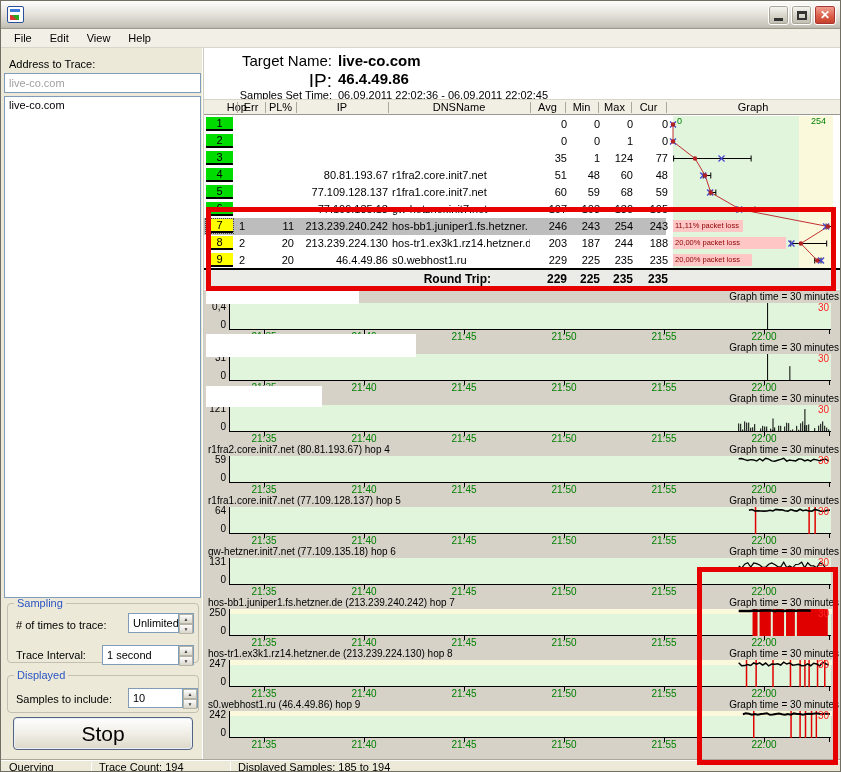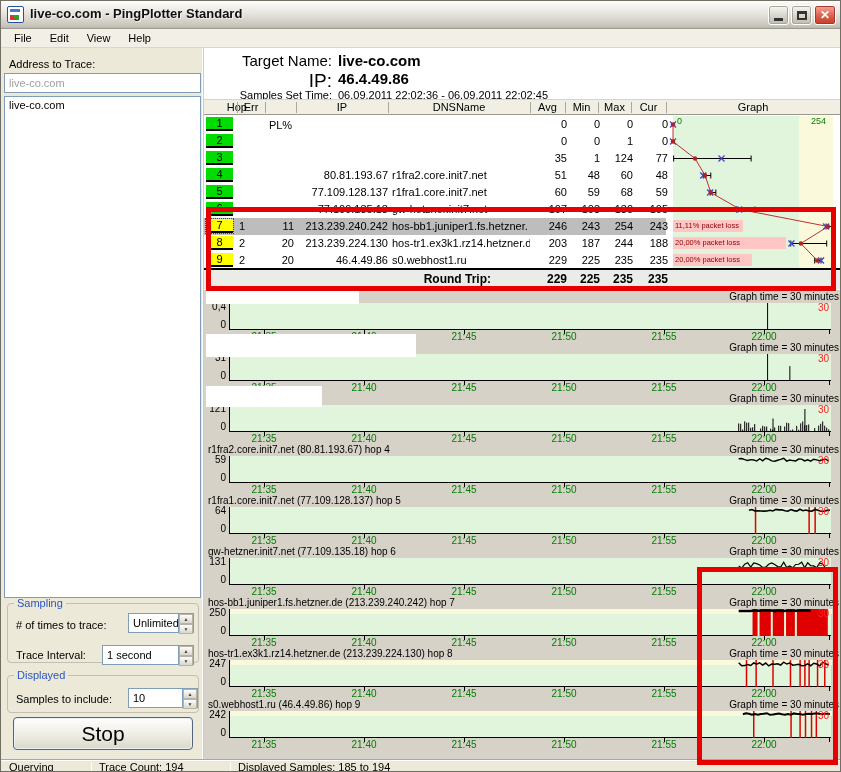--- a/index.html
+++ b/index.html
@@ -109,21 +109,20 @@
   .sb-seg { position:absolute; top:0; padding:0 8px; line-height:13px; white-space:nowrap; }
   .sb-sep { position:absolute; top:1px; width:1px; height:11px; background:#aca899; border-right:1px solid #fff; }
 </style>
 </head>
 <body>
 
 <div id="app">
 
   <div class="titlebar">
     <div class="appicon"></div>
-    <div class="title-text">live-co.com - PingPlotter Standard</div>
     <div class="winbtn btn-min">
         <div class="glyph-min"></div>
       </div>
     <div class="winbtn btn-max">
         <div class="glyph-max"></div>
       </div>
     <div class="winbtn btn-close">
         <span>✕</span>
       </div>
   </div>
@@ -183,21 +182,21 @@
     <div class="hdr-value" style="left:134px;top:4px;font-size:15px;">live-co.com</div>
     <div class="hdr-label" style="left:0;top:22px;width:128px;font-size:19px;">IP:</div>
     <div class="hdr-value" style="left:134px;top:22px;font-size:15px;">46.4.49.86</div>
     <div class="hdr-label" style="left:0;top:41px;width:128px;">Samples Set Time:</div>
     <div class="hdr-value" style="left:134px;top:41px;font-weight:normal;">06.09.2011 22:02:36 - 06.09.2011 22:02:45</div>
 
 
     <div class="thead">
         <span class="th" style="left:12px;width:31px;text-align:right;">Hop</span>
         <span class="th" style="left:33px;width:28px;">Err</span>
-        <span class="th" style="left:61px;width:31px;margin-top:18px;">PL%</span>
+        <span class="th" style="left:61px;width:31px;">PL%</span>
         <span class="th" style="left:92px;width:92px;">IP</span>
         <span class="th" style="left:184px;width:142px;">DNSName</span>
         <span class="th" style="left:326px;width:35px;">Avg</span>
         <span class="th" style="left:361px;width:33px;">Min</span>
         <span class="th" style="left:394px;width:33px;">Max</span>
         <span class="th" style="left:427px;width:35px;">Cur</span>
         <span class="th" style="left:462px;width:174px;">Graph</span>
         <div class="th-sep" style="left:33px;"></div>
         <div class="th-sep" style="left:61px;"></div>
         <div class="th-sep" style="left:92px;"></div>

